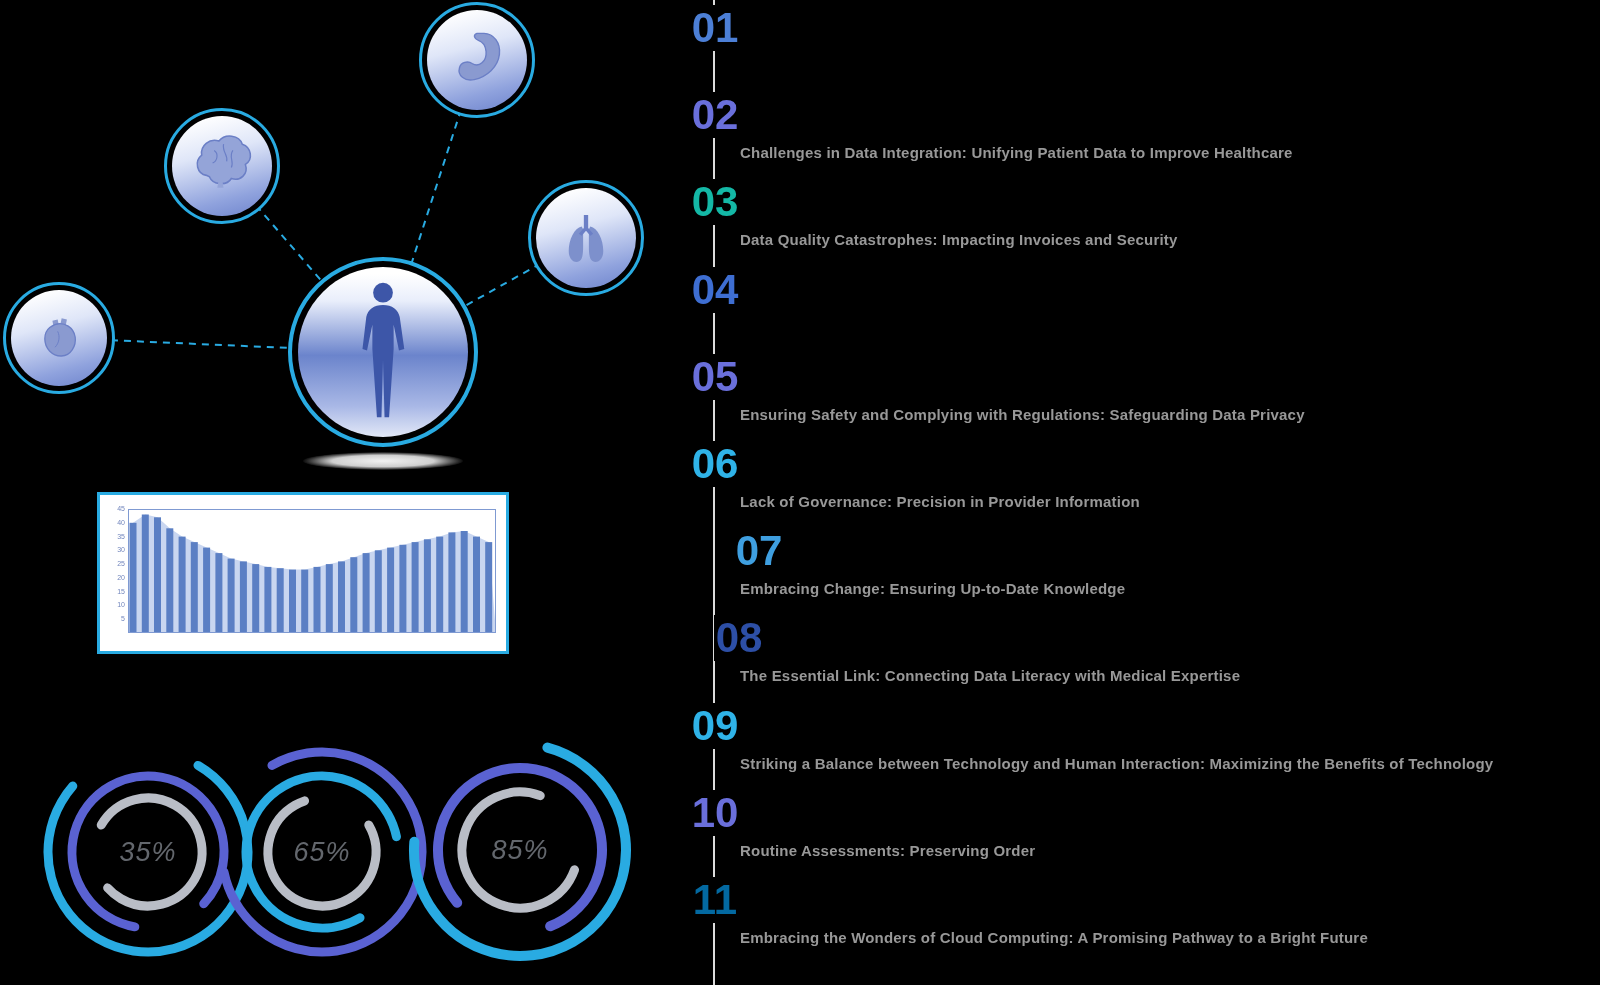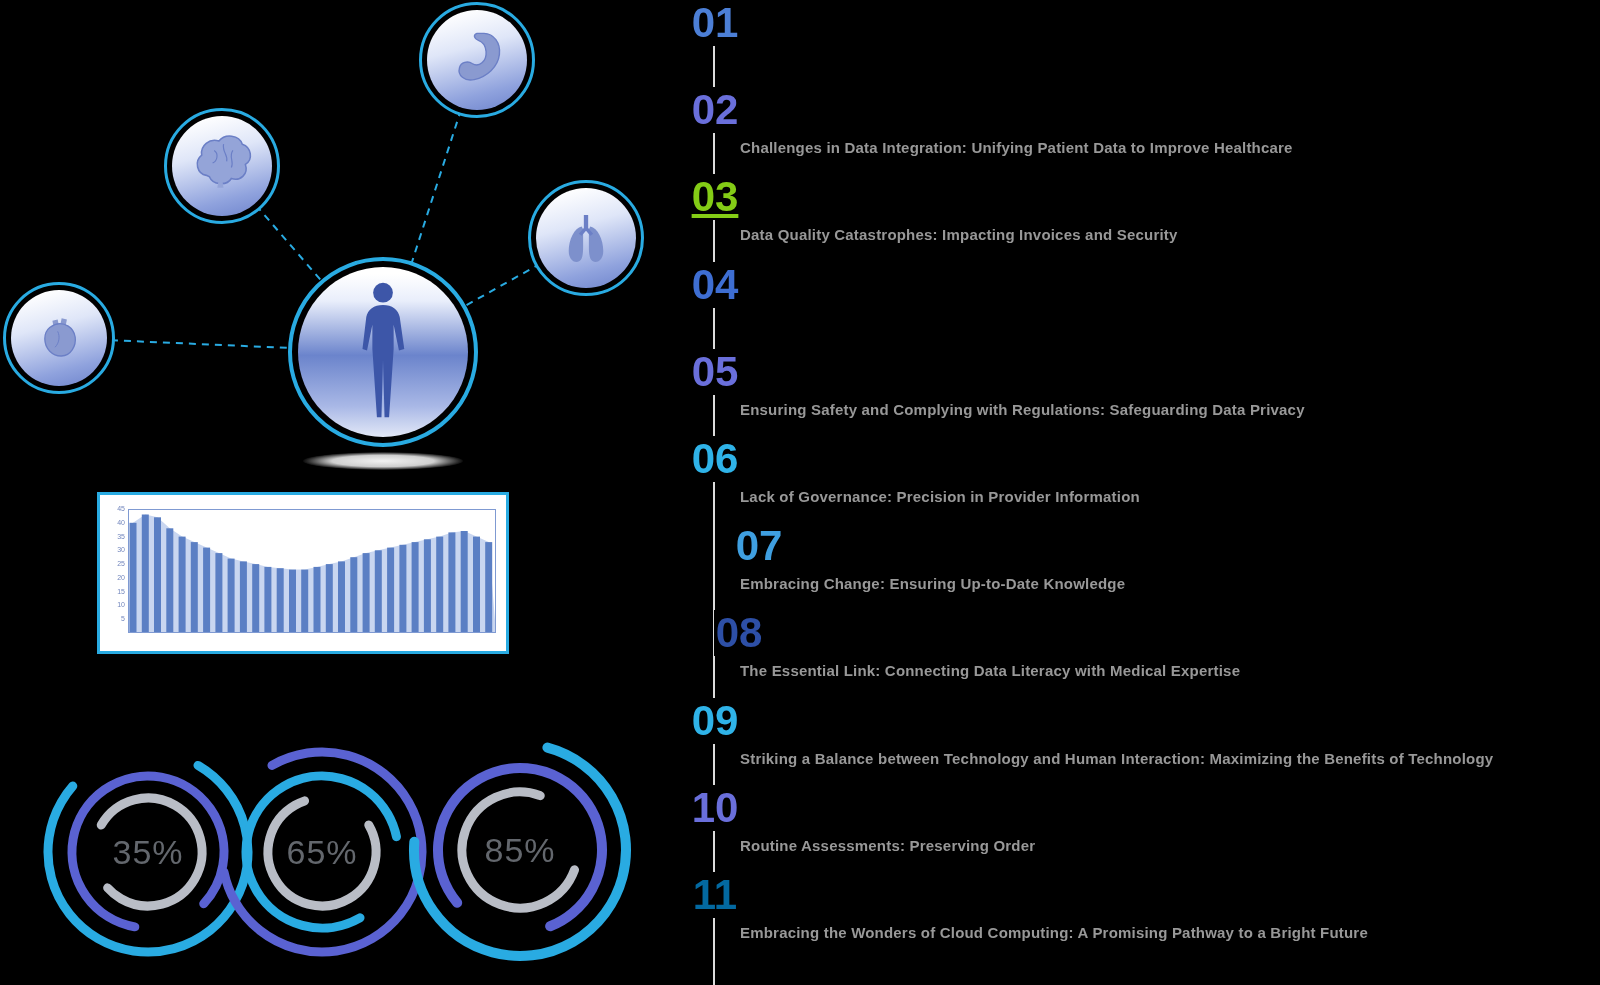--- a/index.html
+++ b/index.html
@@ -16,22 +16,22 @@
   .shadow{position:absolute;z-index:0;border-radius:50%;
           background:radial-gradient(ellipse at center,#f2f2f2 0%,#cfcfcf 45%,rgba(0,0,0,0) 72%);}
   .chart-frame{position:absolute;left:97px;top:492px;width:412px;height:162px;box-sizing:border-box;
                border:3px solid #29ABE2;background:#fff;padding:8px 10px;display:flex;z-index:1;}
   .yticks{position:relative;width:18px;height:124px;margin-top:6px;}
   .yticks span{position:absolute;right:3px;font-size:7px;color:#7286bd;line-height:8px;}
   .chart-plot{width:368px;height:124px;margin-top:6px;}
   .ring{position:absolute;z-index:1;}
   .ring svg{position:absolute;inset:0;width:100%;height:100%;}
   .ring-label{position:absolute;inset:0;display:flex;align-items:center;justify-content:center;
-              font-size:34px;color:#63676d;letter-spacing:1px;}
-  .timeline{position:absolute;left:690px;top:0;width:910px;height:985px;
+              font-size:27px;color:#63676d;letter-spacing:1px;font-style:italic;}
+  .timeline{position:absolute;left:690px;top:0;width:910px;height:985px;padding-top:5px;
             box-sizing:border-box;z-index:1;}
   .timeline-line{position:absolute;left:23px;top:0;bottom:0;width:2px;background:#dcdcdc;}
   .tl-item{position:relative;height:87.2px;}
   .tl-num{position:relative;display:inline-block;min-width:50px;text-align:center;
           font-size:42px;font-weight:bold;line-height:44px;background:#000;padding:1px 0;z-index:1;}
   .tl-title{margin:6px 0 0 50px;font-size:15px;font-weight:bold;color:#989898;
             white-space:nowrap;letter-spacing:.2px;}
 </style>
 </head>
 <body>
@@ -164,21 +164,21 @@
         <circle cx="0" cy="0" r="82" fill="none" stroke="#5a62d2" stroke-width="10" stroke-dasharray="412.2 515.2" stroke-linecap="round" transform="rotate(140)"></circle>
         <circle cx="0" cy="0" r="58" fill="none" stroke="#b9bdc6" stroke-width="9" stroke-dasharray="273.3 364.4" stroke-linecap="round" transform="rotate(20)"></circle>
       </svg>
     <div class="ring-label">85%</div>
   </div>
 
   <div class="timeline">
     <div class="timeline-line"></div>
   <div class="tl-item"><span class="tl-num" style="color: rgb(76, 127, 214);">01</span></div>
       <div class="tl-item"><span class="tl-num" style="color: rgb(106, 111, 219);">02</span><div class="tl-title">Challenges in Data Integration: Unifying Patient Data to Improve Healthcare</div></div>
-      <div class="tl-item"><span class="tl-num" style="color: #84cc16; text-decoration: underline;">03</span><div class="tl-title">Data Quality Catastrophes: Impacting Invoices and Security</div></div>
+      <div class="tl-item"><span class="tl-num" style="color: #14b8a6;">03</span><div class="tl-title">Data Quality Catastrophes: Impacting Invoices and Security</div></div>
       <div class="tl-item"><span class="tl-num" style="color: rgb(62, 110, 210);">04</span></div>
       <div class="tl-item"><span class="tl-num" style="color: rgb(106, 111, 219);">05</span><div class="tl-title">Ensuring Safety and Complying with Regulations: Safeguarding Data Privacy</div></div>
       <div class="tl-item"><span class="tl-num" style="color: rgb(47, 179, 232);">06</span><div class="tl-title">Lack of Governance: Precision in Provider Information</div></div>
       <div class="tl-item"><span class="tl-num" style="color: rgb(63, 159, 224); margin-left: 44px;">07</span><div class="tl-title">Embracing Change: Ensuring Up-to-Date Knowledge</div></div>
       <div class="tl-item"><span class="tl-num" style="color: rgb(45, 79, 166); margin-left: 24px;">08</span><div class="tl-title">The Essential Link: Connecting Data Literacy with Medical Expertise</div></div>
       <div class="tl-item"><span class="tl-num" style="color: rgb(47, 179, 232);">09</span><div class="tl-title">Striking a Balance between Technology and Human Interaction: Maximizing the Benefits of Technology</div></div>
       <div class="tl-item"><span class="tl-num" style="color: rgb(106, 111, 219);">10</span><div class="tl-title">Routine Assessments: Preserving Order</div></div>
       <div class="tl-item"><span class="tl-num" style="color: #0369a1;">11</span><div class="tl-title">Embracing the Wonders of Cloud Computing: A Promising Pathway to a Bright Future</div></div>
     </div>
 

